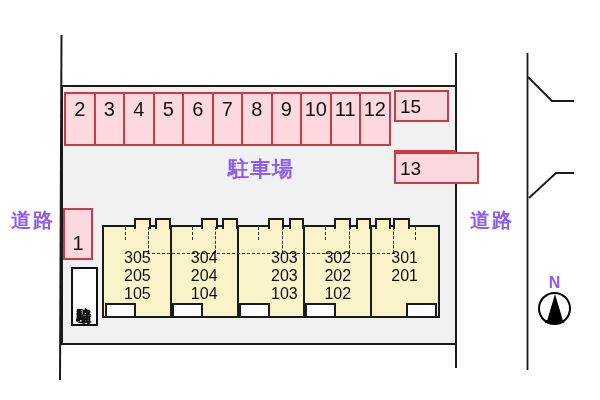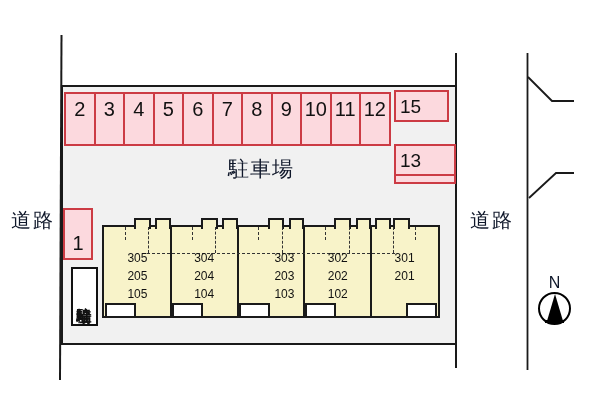--- a/index.html
+++ b/index.html
@@ -33,24 +33,24 @@
   }
   .building .wall { position:absolute; top:0; width:2px; height:100%; background:var(--line); }
   .building .entry {
     position:absolute; bottom:0; height:13px; width:31px; background:#fff;
     border:2px solid var(--line); border-bottom:none; box-sizing:border-box;
   }
   .building .vdash { position:absolute; width:0; border-left:1.5px dashed #333; z-index:1; }
   .building .hdash { position:absolute; height:0; border-top:1.5px dashed #333; z-index:1; }
   .building .rooms {
     position:absolute; top:22px; width:66.8px; text-align:center;
-    font-size:12px; line-height:18px; z-index:2;
+    font-size:16px; line-height:18px; z-index:2;
   }
   
-  .lbl { font-weight:normal; color:#0f172a; z-index:3; white-space:nowrap; }
+  .lbl { font-weight:bold; color:#8b5cf6; z-index:3; white-space:nowrap; }
   .road-label { font-size:20px; letter-spacing:2px; }
   .parking-label { font-size:21px; letter-spacing:1px; text-align:center; }
   .bicycle-box {
     left:71px; top:267px; width:27px; height:59px; background:#fff;
     border:2px solid #111; z-index:3; display:flex; align-items:center; justify-content:center;
   }
   .bicycle-box span {
     writing-mode:vertical-rl; text-orientation:upright;
     font-size:15px; font-weight:bold; line-height:1; letter-spacing:1px;
   }
@@ -92,21 +92,21 @@
       <div class="abs space top-row" style="left: 152.5px; top: 92px; width: 31.5px; height: 54px;">5</div>
       <div class="abs space top-row" style="left: 182px; top: 92px; width: 31.5px; height: 54px;">6</div>
       <div class="abs space top-row" style="left: 211.5px; top: 92px; width: 31.5px; height: 54px;">7</div>
       <div class="abs space top-row" style="left: 241px; top: 92px; width: 31.5px; height: 54px;">8</div>
       <div class="abs space top-row" style="left: 270.5px; top: 92px; width: 31.5px; height: 54px;">9</div>
       <div class="abs space top-row" style="left: 300px; top: 92px; width: 31.5px; height: 54px;">10</div>
       <div class="abs space top-row" style="left: 329.5px; top: 92px; width: 31.5px; height: 54px;">11</div>
       <div class="abs space top-row" style="left: 359px; top: 92px; width: 31.5px; height: 54px;">12</div>
       <div class="abs space side-col" style="left: 394px; top: 90px; width: 55px; height: 32px;">15</div>
       <div class="abs space side-col" style="left: 394px; top: 120px; width: 62px; height: 34px; margin-top: 30px;">14</div>
-      <div class="abs space side-col" style="left: 394px; top: 144px; width: 62px; height: 32px;">13</div>
+      <div class="abs space side-col" style="left: 394px; top: 152px; width: 85px; height: 32px;">13</div>
       <div class="abs space single" style="left: 63px; top: 208px; width: 30px; height: 52px;">1</div>
     </div>
 
   <div class="abs building" id="building">
       <div class="tab" style="left: 30.064px; width: 16.696px;"></div>
       <div class="tab" style="left: 51.44px; width: 15.36px;"></div>
       <div class="entry" style="left: 1px;"></div>
       <div class="vdash" style="left: 20.7px; top: 0px; height: 13px;"></div>
       <div class="vdash" style="left: 44.1px; top: 0px; height: 26px;"></div>
       <div class="rooms" style="left: 0px;">

